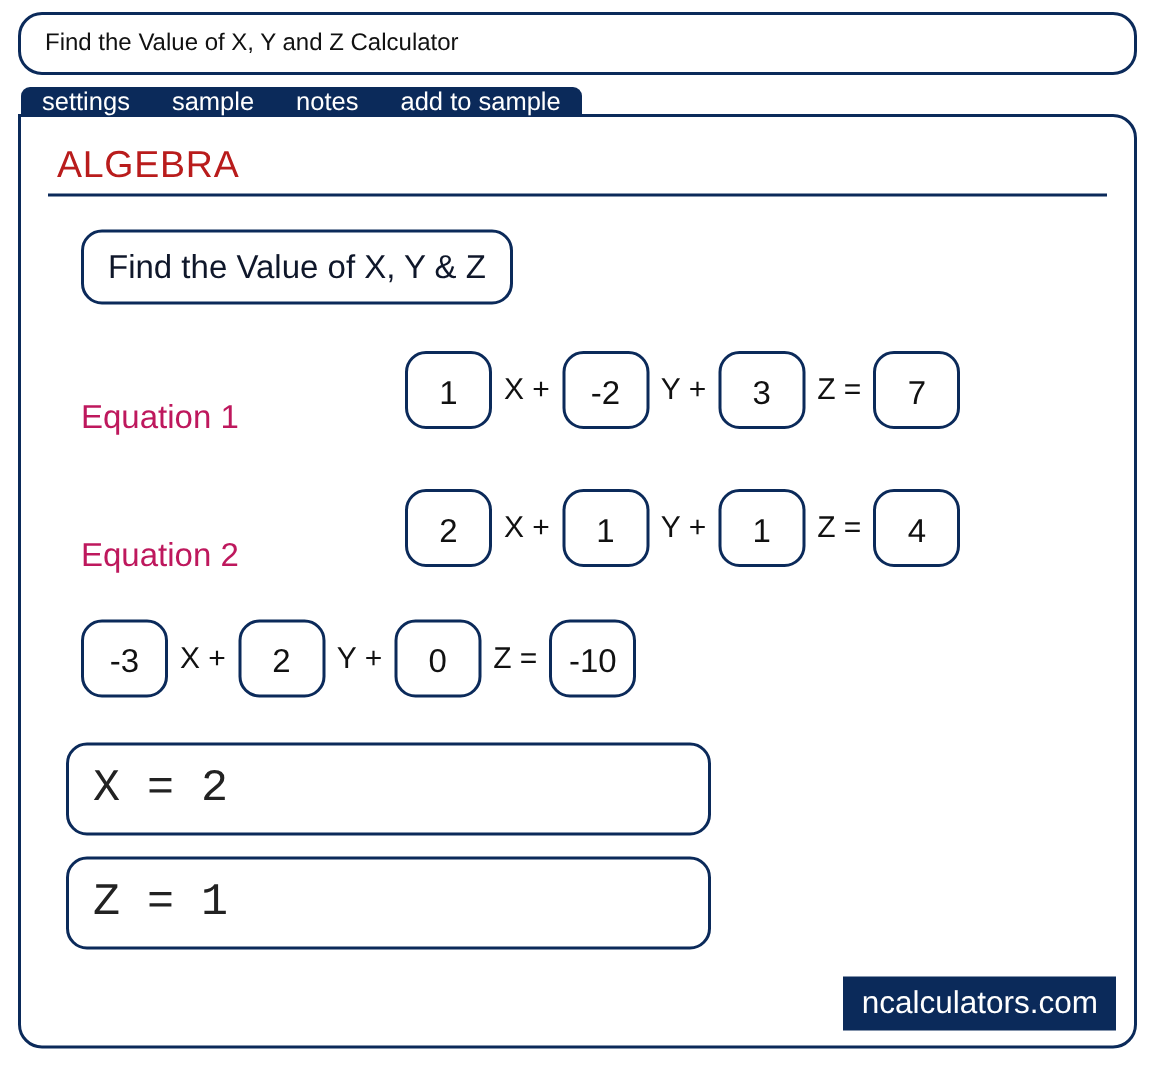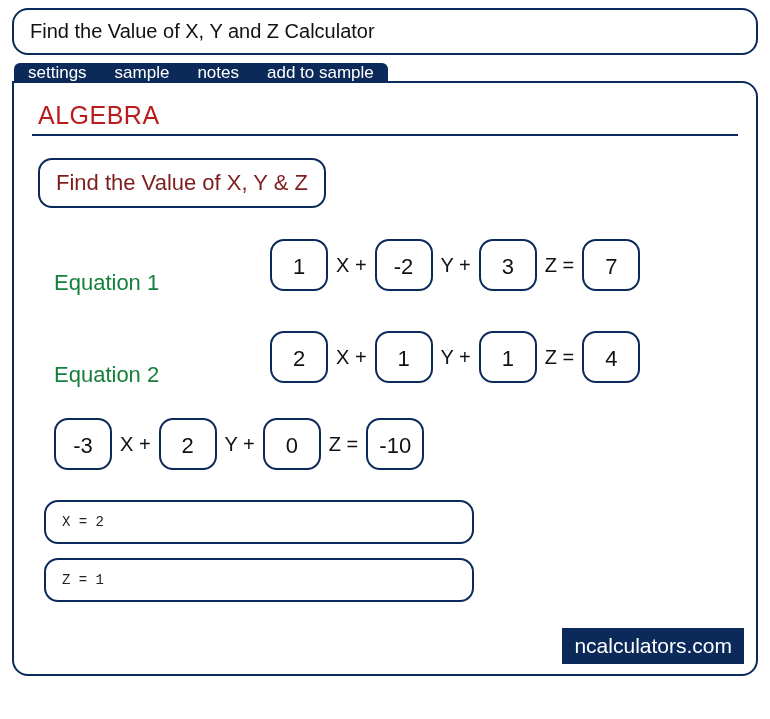--- a/index.html
+++ b/index.html
@@ -8,21 +8,21 @@
       background: #fff;
       width: 770px;
       height: 719px;
       position: relative;
       padding: 8px 12px;
     }
     .title-box {
       border: 2px solid #0b2a5a;
       border-radius: 16px;
       padding: 10px 16px;
-      font-size: 20px;
+      font-size: 16px;
       color: #111;
       margin-bottom: 8px;
       background: #fff;
     }
     .tab-bar {
       background: #0b2a5a;
       display: inline-flex;
       padding: 0 14px;
       gap: 28px;
       border-radius: 6px 6px 0 0;
@@ -51,35 +51,35 @@
       border-bottom: 2px solid #0b2a5a;
       padding: 0 0 4px 6px;
       margin: 0 4px 22px 4px;
     }
     .sub-title {
       display: inline-block;
       border: 2px solid #0b2a5a;
       border-radius: 14px;
       padding: 10px 16px;
       font-size: 22px;
-      color: #7f1d1d;
-      margin-left: 10px;
+      color: #0f172a;
+      margin-left: 26px;
       margin-bottom: 26px;
     }
     .eq-block { margin-left: 26px; }
     .eq-row {
       display: flex;
       align-items: center;
       margin-bottom: 30px;
       gap: 6px;
     }
     .eq-label {
       width: 210px;
       font-size: 22px;
-      color: #15803d;
+      color: #be185d;
       margin-top: 36px;
     }
     .coef {
       width: 58px;
       height: 52px;
       border: 2px solid #0b2a5a;
       border-radius: 14px;
       font-size: 22px;
       text-align: center;
       color: #111;
@@ -92,21 +92,21 @@
       color: #111;
       padding: 0 2px;
       align-self: center;
     }
     .results { margin-left: 16px; margin-top: 6px; }
     .result-box {
       border: 2px solid #0b2a5a;
       border-radius: 14px;
       width: 430px;
       padding: 12px 16px;
-      font-size: 14px;
+      font-size: 30px;
       font-family: "Courier New", monospace;
       color: #222;
       margin-bottom: 14px;
       background: #fff;
     }
     .brand {
       position: absolute;
       right: 12px;
       bottom: 10px;
       background: #0b2a5a;

